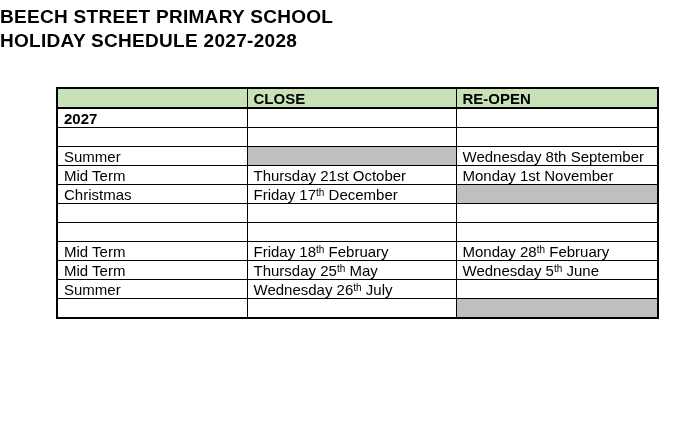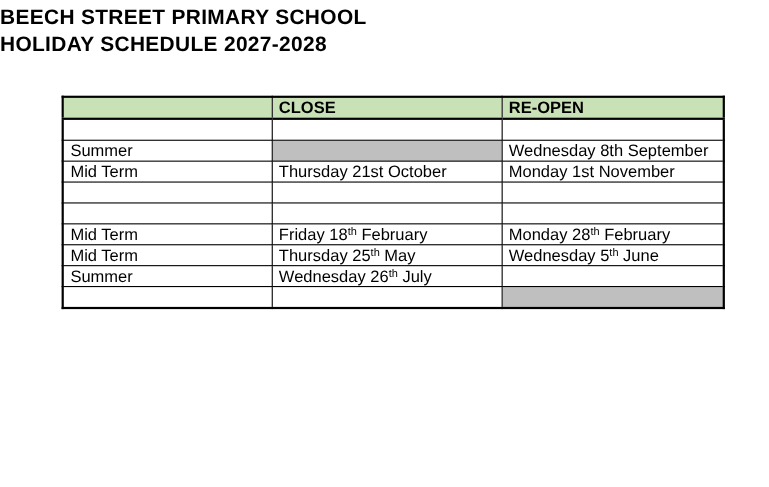--- a/index.html
+++ b/index.html
@@ -77,33 +77,43 @@
     </colgroup>
     <thead>
       <tr>
         <th></th>
         <th>CLOSE</th>
         <th>RE-OPEN</th>
       </tr>
     </thead>
     <tbody>
         <tr>
+          <td class="bold">2027</td>
+          <td></td>
+          <td></td>
+        </tr>
+        <tr>
           <td></td>
           <td></td>
           <td></td>
         </tr>
         <tr>
           <td>Summer</td>
           <td class="shaded"></td>
           <td>Wednesday 8th September</td>
         </tr>
         <tr>
           <td>Mid Term</td>
           <td>Thursday 21st October</td>
           <td>Monday 1st November</td>
+        </tr>
+        <tr>
+          <td>Christmas</td>
+          <td><span>Friday 17</span><sup>th</sup><span> December</span></td>
+          <td class="shaded"></td>
         </tr>
         <tr>
           <td></td>
           <td></td>
           <td></td>
         </tr>
         <tr>
           <td></td>
           <td></td>
           <td></td>

